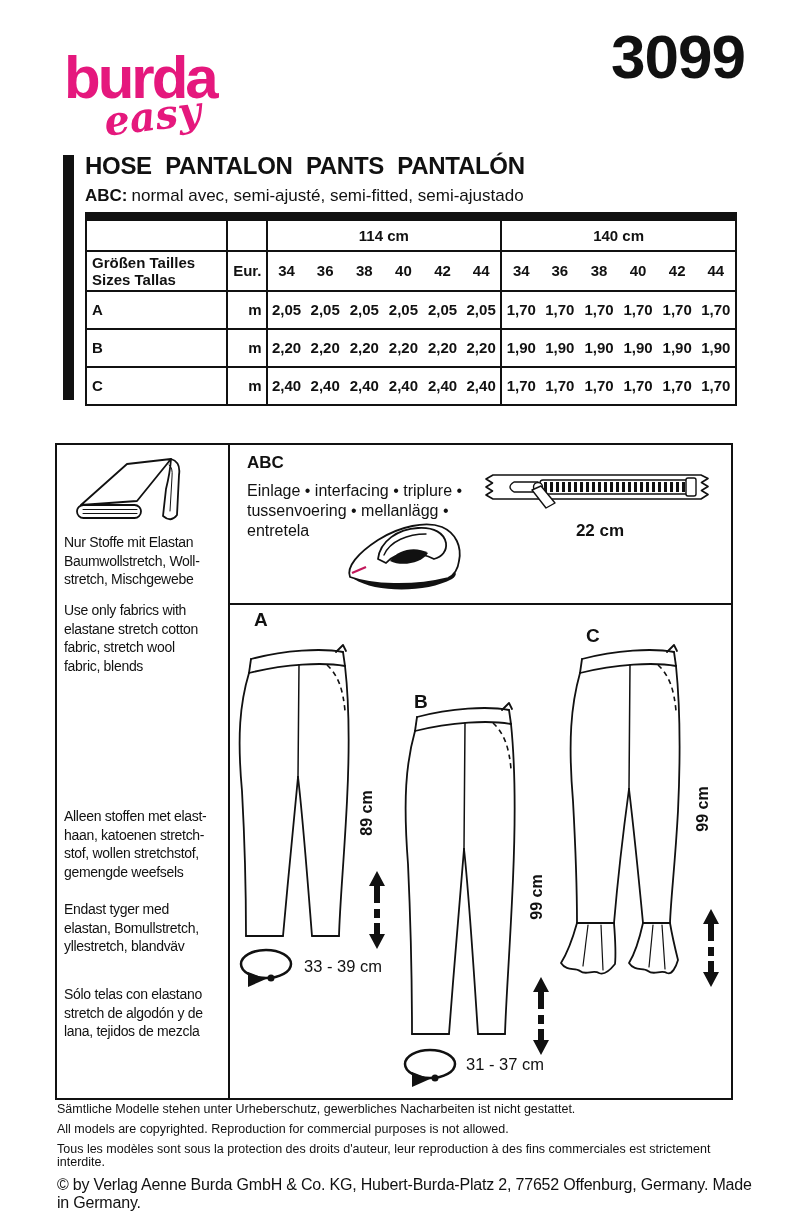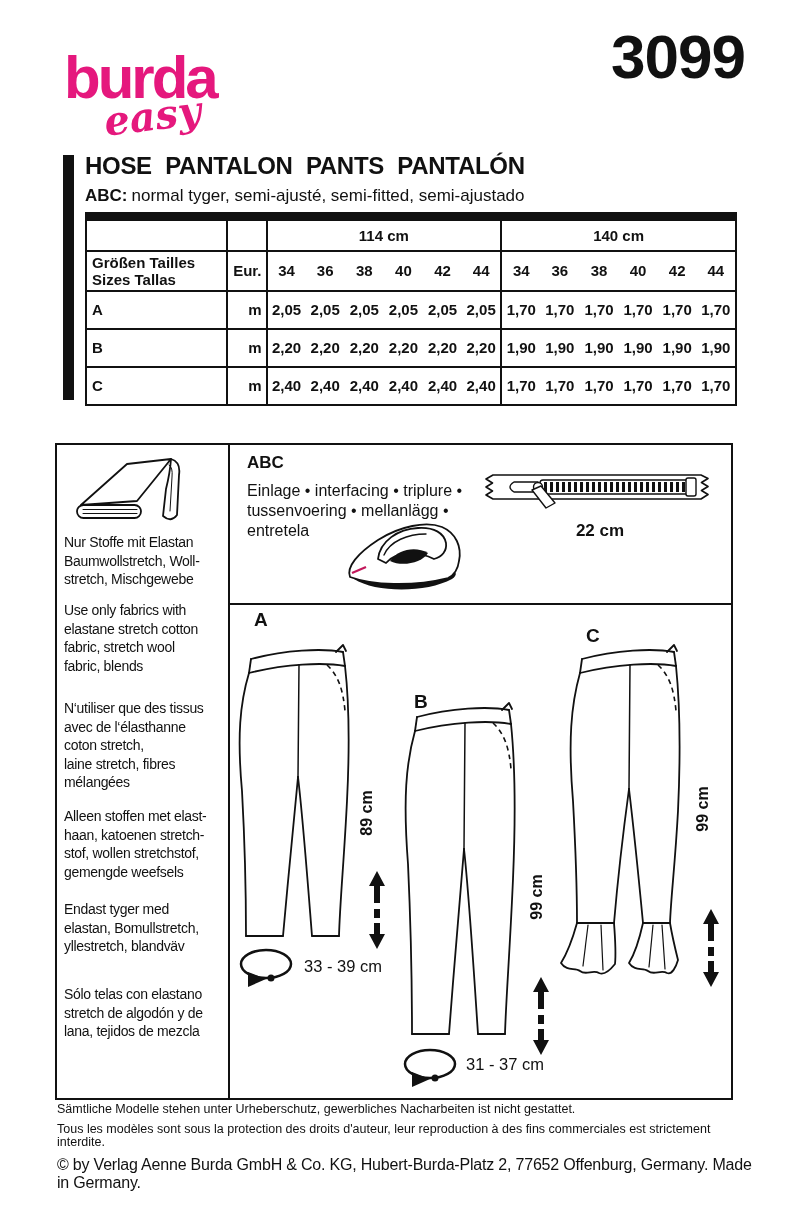--- a/index.html
+++ b/index.html
@@ -81,21 +81,21 @@
 </head>
 <body>
 
 <div class="abs logo-main">burda</div>
 <div class="abs logo-sub">easy</div>
 <div class="abs pattern-number">3099</div>
 
 <div class="abs left-bar"></div>
 <div class="abs page-title">HOSE PANTALON PANTS PANTALÓN</div>
 <div class="abs fit-line">
-  <b>ABC:</b><span>normal tyger, semi-ajusté, semi-fitted, semi-ajustado</span>
+  <b>ABC:</b><span>normal avec, semi-ajusté, semi-fitted, semi-ajustado</span>
 </div>
 
 <table class="abs fabric">
   <colgroup>
     <col style="width:141px">
       <col style="width:39px">
     <col style="width:39px">
       <col style="width:39px">
       <col style="width:39px">
       <col style="width:39px">
@@ -196,25 +196,20 @@
       <path class="lnf" d="M100,6 Q110,9 108,22 L106,62 Q100,70 92,63 L95,36 Q99,20 100,6 Z"></path>
       <path class="ln" d="M98,12 Q102,14 101,24 L99,58" style="stroke-width:1"></path>
     </svg>
     <div class="para" style="top:88px">Nur Stoffe mit Elastan
 Baumwollstretch, Woll-
 stretch, Mischgewebe</div>
     <div class="para" style="top:156px">Use only fabrics with
 elastane stretch cotton
 fabric, stretch wool
 fabric, blends</div>
-    <div class="para" style="top:254px">N‘utiliser que des tissus
-avec de l‘élasthanne
-coton stretch,
-laine stretch, fibres
-mélangées</div>
     <div class="para" style="top:455px">Endast tyger med
 elastan, Bomullstretch,
 yllestretch, blandväv</div>
     <div class="para" style="top:362px">Alleen stoffen met elast-
 haan, katoenen stretch-
 stof, wollen stretchstof,
 gemengde weefsels</div>
     <div class="para" style="top:540px">Sólo telas con elastano
 stretch de algodón y de
 lana, tejidos de mezcla</div>
@@ -339,15 +334,16 @@
       <rect class="solid" x="8" y="13" width="6" height="19"></rect>
       <rect class="solid" x="8" y="38" width="6" height="9"></rect>
       <rect class="solid" x="8" y="52" width="6" height="13"></rect>
       <polygon class="solid" points="11,78 3,63 19,63"></polygon>
     </svg>
   </div>
 </div>
 
 <div class="abs footer">
   <div class="f-small">Sämtliche Modelle stehen unter Urheberschutz, gewerbliches Nacharbeiten ist nicht gestattet.</div>
+  <div class="f-small">All models are copyrighted. Reproduction for commercial purposes is not allowed.</div>
   <div class="f-small">Tous les modèles sont sous la protection des droits d'auteur, leur reproduction à des fins commerciales est strictement interdite.</div>
   <div class="f-big">© by Verlag Aenne Burda GmbH &amp; Co. KG, Hubert-Burda-Platz 2, 77652 Offenburg, Germany. Made in Germany.</div>
 </div>
 
 </body></html>

